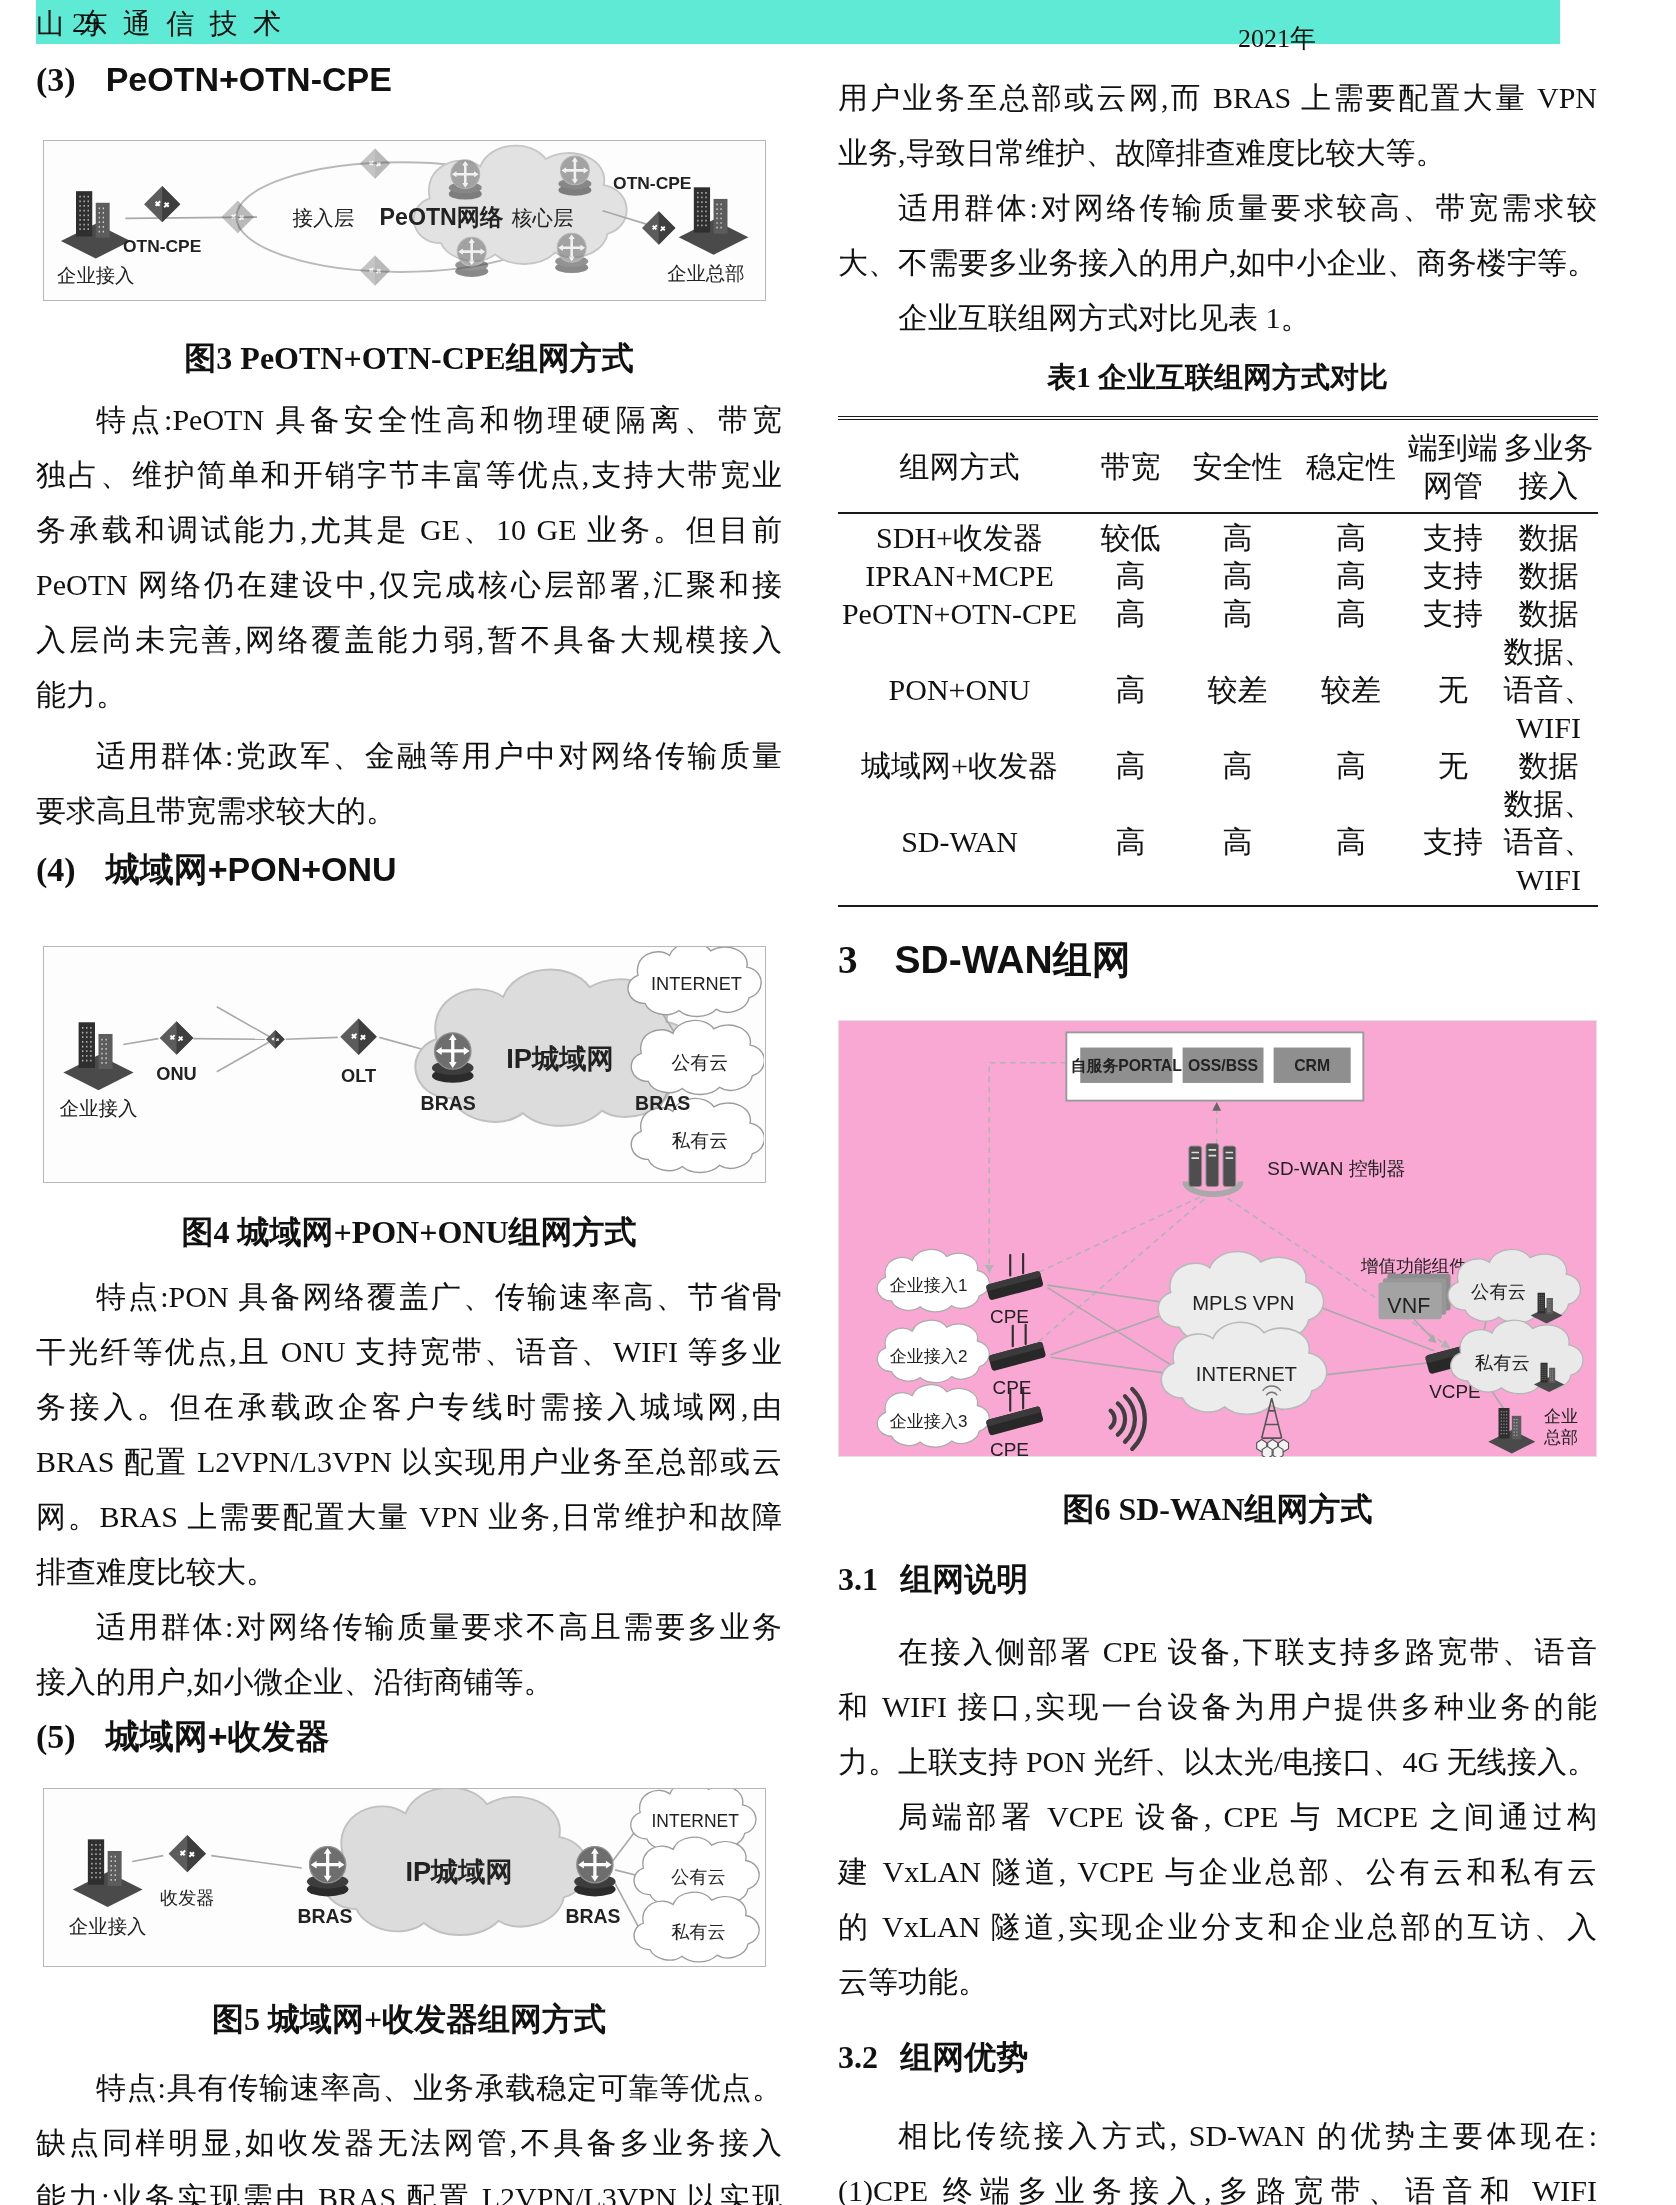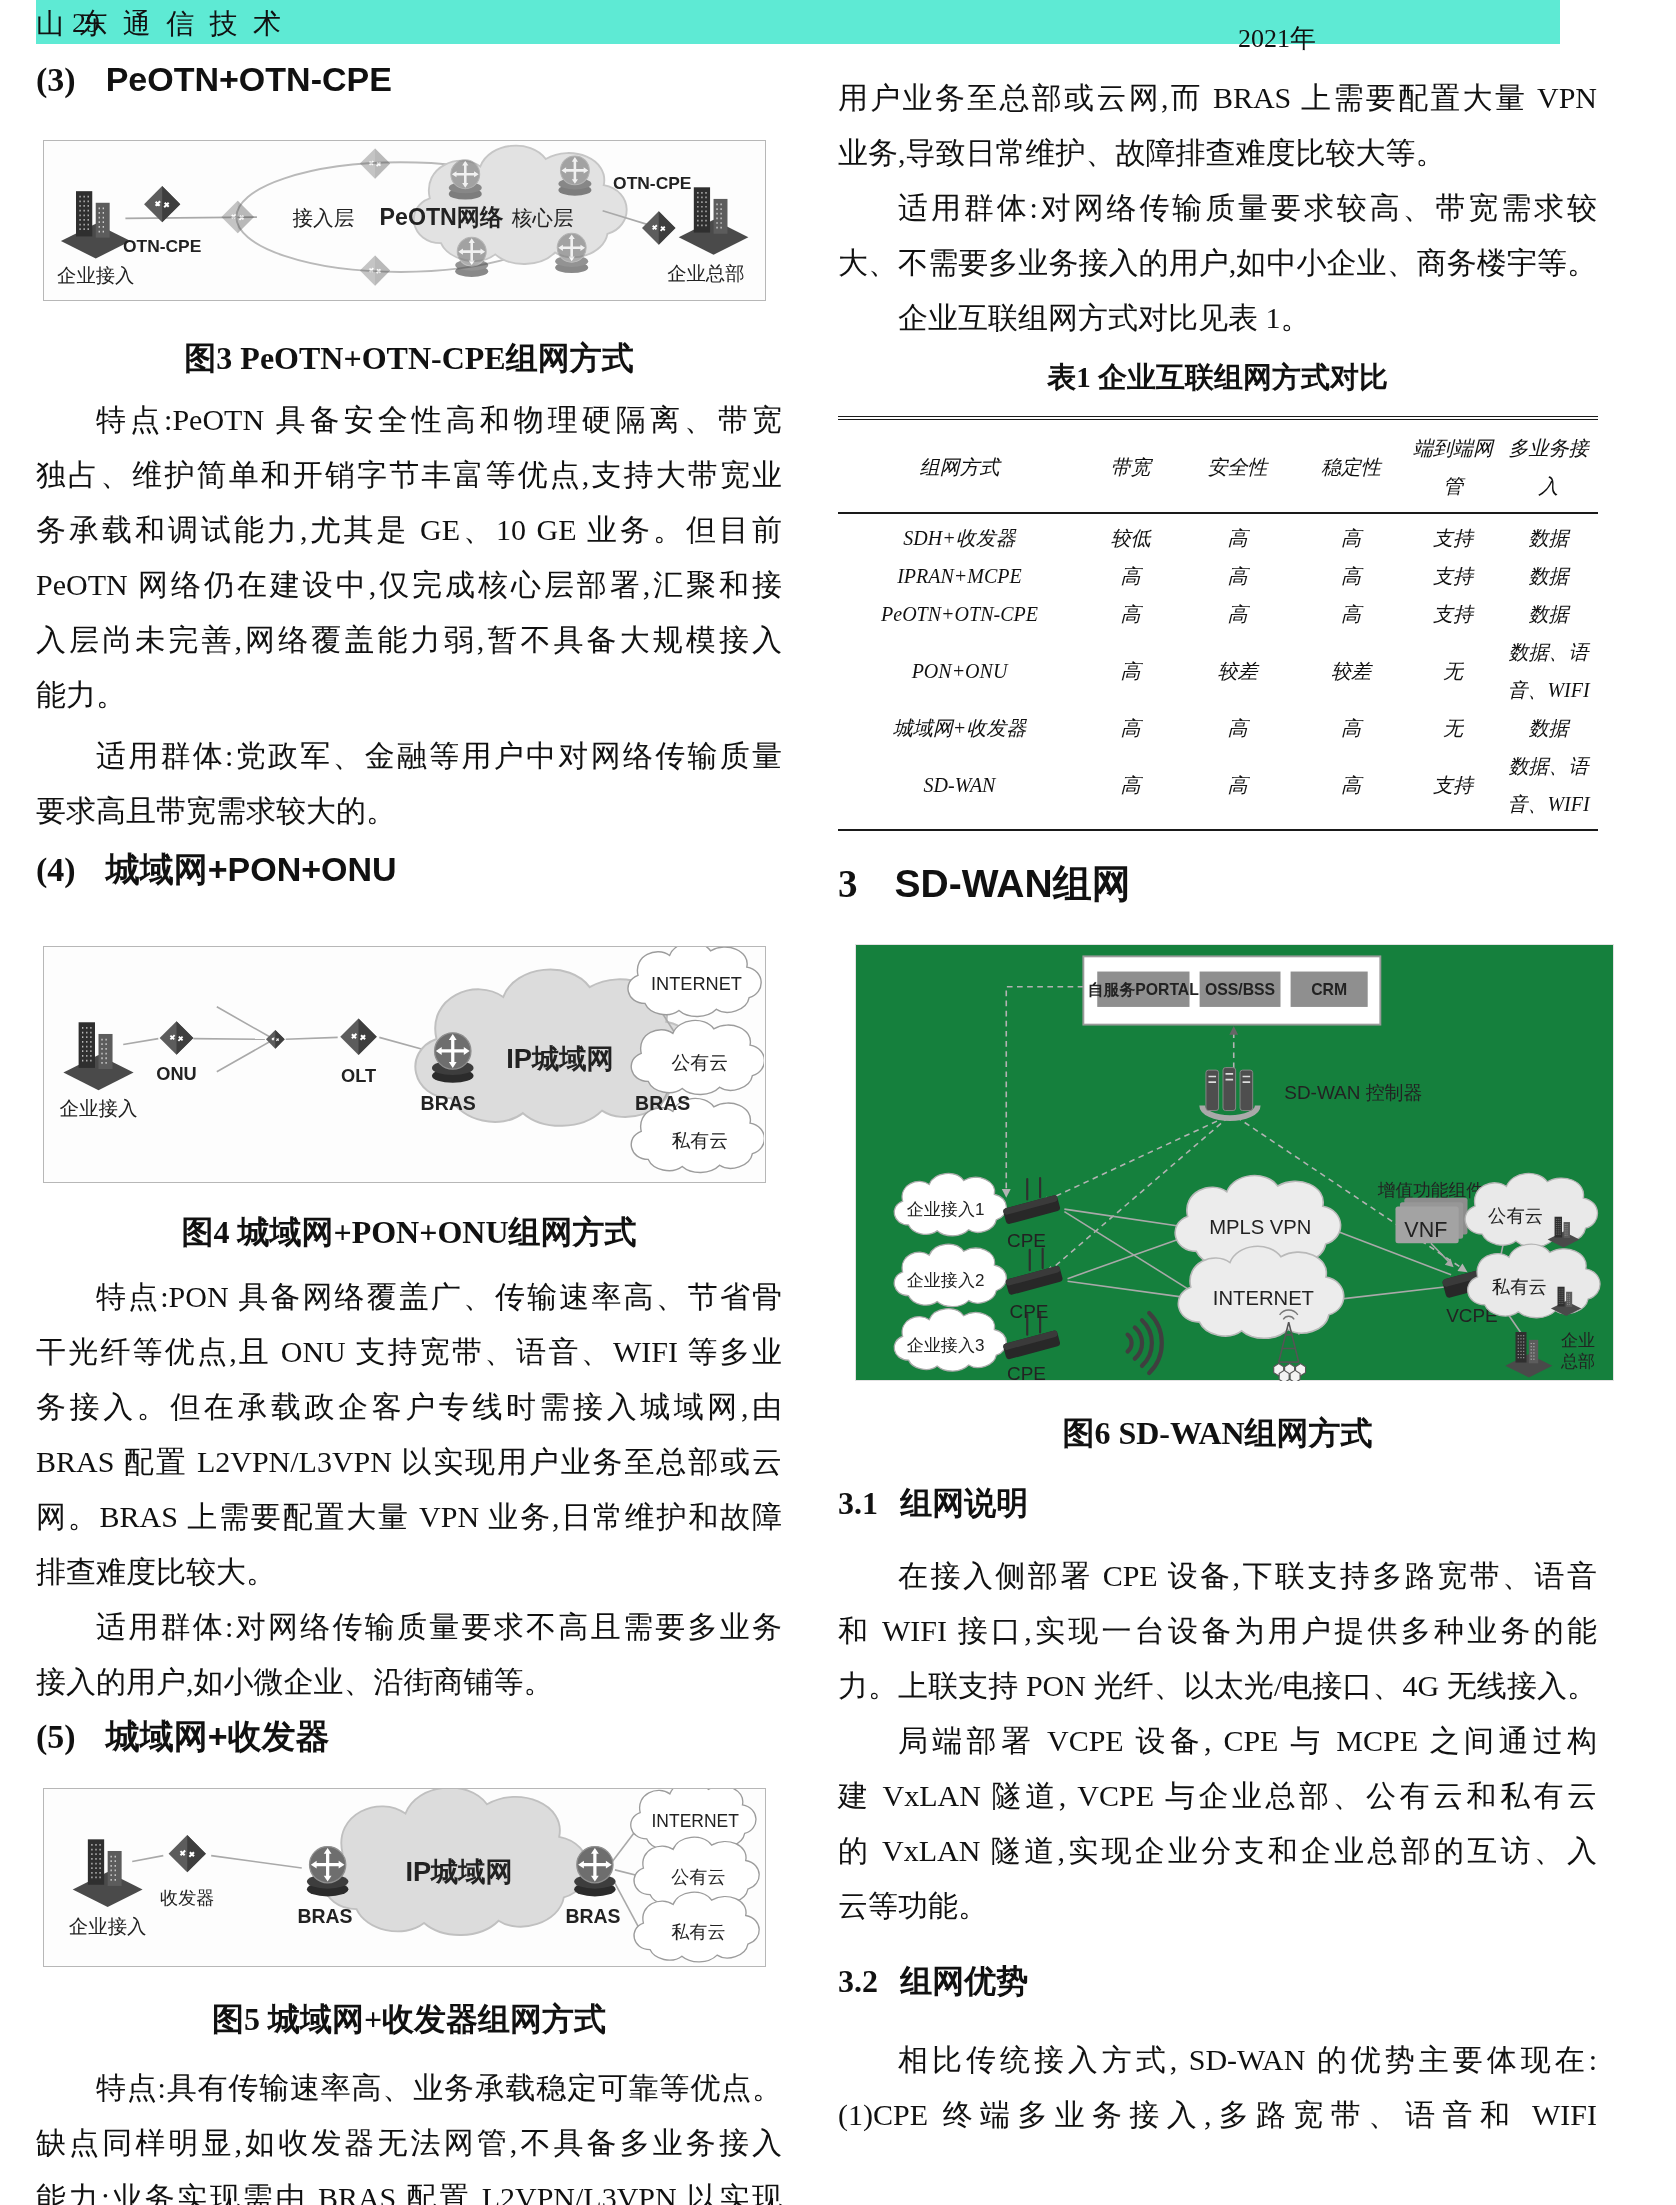--- a/index.html
+++ b/index.html
@@ -20,24 +20,24 @@
   .hsub{margin:0;font-size:34px;font-weight:700;font-family:"Liberation Sans","DejaVu Sans",sans-serif;height:39px;line-height:39px;}
   .hsub .num{font-family:"Liberation Serif","DejaVu Serif",serif;font-weight:600;margin-right:30px;}
   .hsec{font-size:39px;font-weight:700;font-family:"Liberation Sans","DejaVu Sans",sans-serif;height:43px;line-height:43px;}
   .hsec .num{font-family:"Liberation Serif","DejaVu Serif",serif;margin-right:37px;}
   .hmini{font-size:32px;font-weight:700;font-family:"Liberation Sans","DejaVu Sans",sans-serif;height:36px;line-height:36px;}
   .hmini .num{font-family:"Liberation Serif","DejaVu Serif",serif;margin-right:22.3px;}
   .cap{height:33px;line-height:33px;font-size:32px;font-weight:600;text-align:center;}
   
   .figbox{border:1.3px solid #b7b7b7;background:#fdfdfd;margin-left:6.6px;box-sizing:border-box;}
   .figbox svg{display:block;}
-  #fig6box{border:0.7px solid #e2e2e2;background:#15803d;margin-left:17px;}
+  #fig6box{border:0.7px solid #e2e2e2;background:#f9a8d4;margin-left:0;}
   
   table.cmp{width:759px;border-collapse:collapse;table-layout:fixed;
-            border-top:4.6px double #1a1a1a;border-bottom:2.6px solid #1a1a1a;font-size:20px;font-style:italic;}
+            border-top:4.6px double #1a1a1a;border-bottom:2.6px solid #1a1a1a;font-size:30px;}
   table.cmp th{font-weight:500;line-height:38px;padding:9.2px 0 6.6px 0;border-bottom:2px solid #1a1a1a;text-align:center;vertical-align:middle;}
   table.cmp td{line-height:38px;padding:0;text-align:center;vertical-align:middle;}
   table.cmp tbody tr:first-child td{padding-top:5.3px;}
   table.cmp tbody tr:last-child td{padding-bottom:5.3px;}
   
   text{font-family:"Liberation Sans","DejaVu Sans",sans-serif;fill:#222;}
   .wln{stroke:#a9a9a9;stroke-width:2.5;fill:none;}
   .dln{stroke:#b3b3b3;stroke-width:2.5;fill:none;stroke-dasharray:9 7;}
 </style>
 </head>

